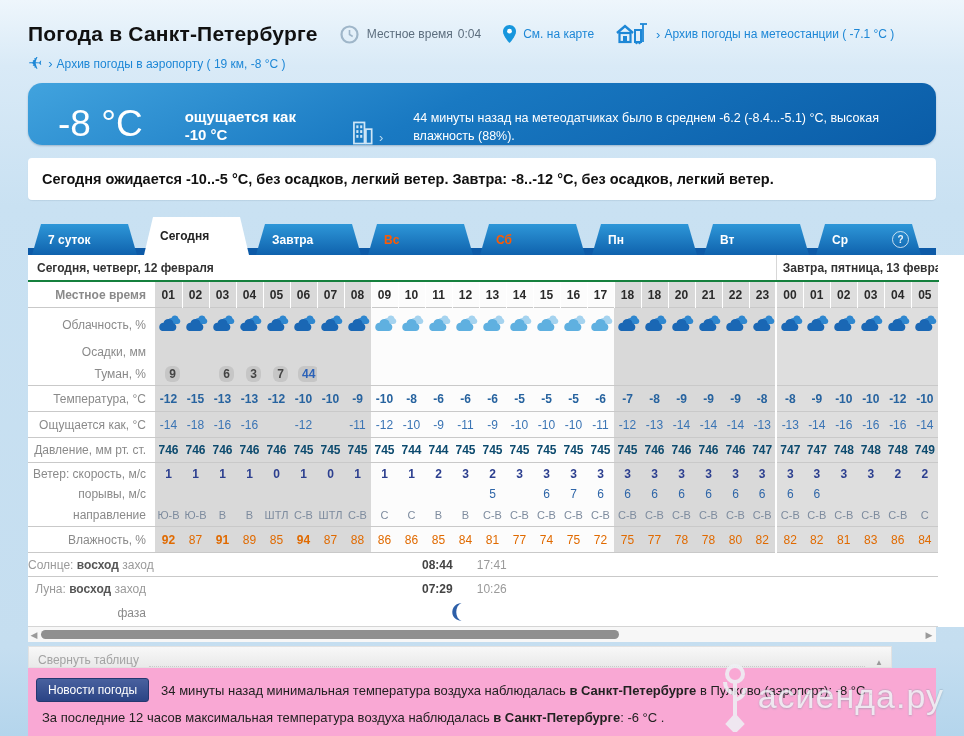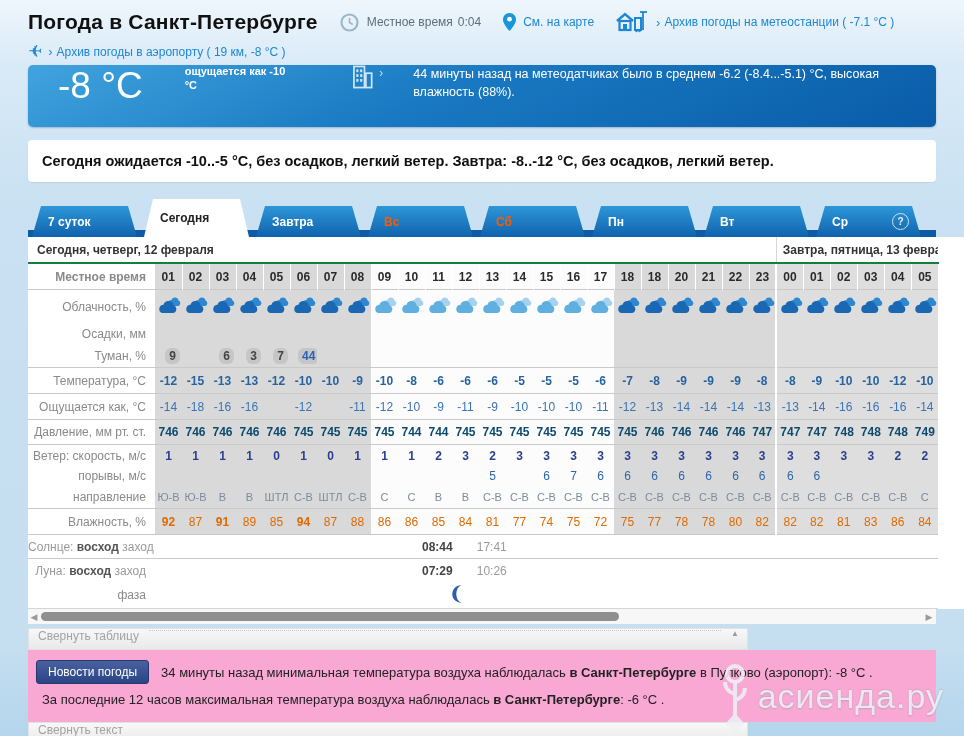--- a/index.html
+++ b/index.html
@@ -2,38 +2,38 @@
 <html><head>
 <meta charset="utf-8">
 <style>
   html,body{margin:0;padding:0;}
   body{width:964px;height:736px;overflow:hidden;font-family:"Liberation Sans",sans-serif;
        background:linear-gradient(180deg,#eef6fc 0%,#d9eaf7 9%,#c9e1f2 28%,#c5def0 88%,#b4d5ec 100%);}
   .page{position:relative;width:964px;height:736px;}
   .content{margin-left:28px;width:908px;}
 
   
-  .hdr{padding-top:10px;margin-left:28px;width:908px;}
+  .hdr{padding-top:22px;margin-left:28px;width:908px;}
   .hdr-top{display:flex;align-items:center;}
   .title{font-size:21px;font-weight:bold;color:#111;letter-spacing:.2px;}
   .hdr-item{display:flex;align-items:center;font-size:12px;color:#5c6e7e;margin-left:22px;white-space:nowrap;}
   .hdr-item .val{margin-left:5px;color:#5c6e7e;}
   .link{color:#1d87d6;text-decoration:none;cursor:pointer;}
   .arrow-sep{color:#1d87d6;font-size:13px;margin:0 4px 0 6px;}
   .hdr-sub{display:flex;align-items:center;margin-top:7px;font-size:12px;}
   .icon-svg{display:inline-block;vertical-align:middle;}
   .plane{color:#1d87d6;font-size:17px;display:inline-block;transform:scaleX(-1);}
 
   
-  .banner{margin-top:3px;height:62px;border-radius:5px;display:flex;align-items:flex-start;color:#fff;
+  .banner{margin-top:9px;height:62px;border-radius:14px;display:flex;align-items:flex-end;color:#fff;
       background:linear-gradient(155deg,#41a3de 0%,#1979c2 45%,#0a5fae 70%,#0a5ca7 100%);
       background:linear-gradient(155deg,#41a3de 0%,#1979c2 45%,#0a5ca7 100%);
       box-shadow:0 1px 2px rgba(0,40,80,.25);}
   .banner .big{font-size:37px;font-weight:normal;margin-left:30px;white-space:nowrap;}
-  .banner .feels{font-size:11px;font-weight:bold;line-height:1.25;margin-left:42px;width:120px;}
+  .banner .feels{font-size:15px;font-weight:bold;line-height:1.25;margin-left:42px;width:120px;}
   .banner .bicon{margin-left:52px;}
   .banner .note{font-size:12.5px;line-height:1.45;margin-left:26px;width:545px;}
 
   
   .summary{margin-top:13px;background:#fff;border-radius:4px;padding:13px 14px;
       font-size:14.5px;font-weight:bold;color:#111;box-shadow:0 1px 1px rgba(0,40,80,.08);}
 
   
   .tabswrap{position:relative;margin-top:17px;height:38px;}
   .tabbar{position:absolute;left:0;bottom:0;width:908px;height:7px;background:#0d5aa7;}
@@ -91,22 +91,22 @@
   .t-set{display:inline-block;margin-left:24px;color:#9a9a9a;}
   .crescent{display:inline-block;margin-left:295px;}
 
   
   .hscroll{width:908px;height:15px;background:#f7f7f7;display:flex;align-items:center;position:relative;}
   .hs-arrow{width:12px;text-align:center;font-size:9px;color:#9a9a9a;cursor:pointer;}
   .hs-thumb{position:absolute;left:13px;width:578px;height:9px;background:#8f8f8f;border-radius:5px;cursor:pointer;}
   .hs-right{position:absolute;right:1px;}
 
   
-  .cbar{width:720px;height:22px;margin-top:4px;background:linear-gradient(#f8f8f8,#e9e9e9);
-      display:flex;align-items:flex-start;color:#a3a3a3;font-size:12px;cursor:pointer;border:1px solid #e2e2e2;box-sizing:border-box;}
+  .cbar{width:864px;height:22px;margin-top:4px;background:linear-gradient(#f8f8f8,#e9e9e9);
+      display:flex;align-items:flex-end;color:#a3a3a3;font-size:12px;cursor:pointer;border:1px solid #e2e2e2;box-sizing:border-box;}
   .cbar .ctext{margin-left:9px;white-space:nowrap;}
   .cbar .dots{flex:1;border-bottom:1px dotted #c9c9c9;margin:0 10px;height:1px;}
   .cbar .tri{color:#9a9a9a;font-size:8px;margin-right:8px;}
 
   
   .news{width:908px;background:#f9a8d4;padding:8px 0 6px 0;}
   .news-line{display:flex;align-items:center;font-size:13px;color:#222;margin:2px 0 8px 0;}
   .badge{background:linear-gradient(#49619f,#2b4485);border:1px solid #24386f;color:#fff;font-size:12px;
       padding:4px 11px;border-radius:3px;margin:0 12px 0 8px;white-space:nowrap;cursor:pointer;}
   .news-line2{font-size:13px;color:#222;margin:0 0 9px 14px;}

